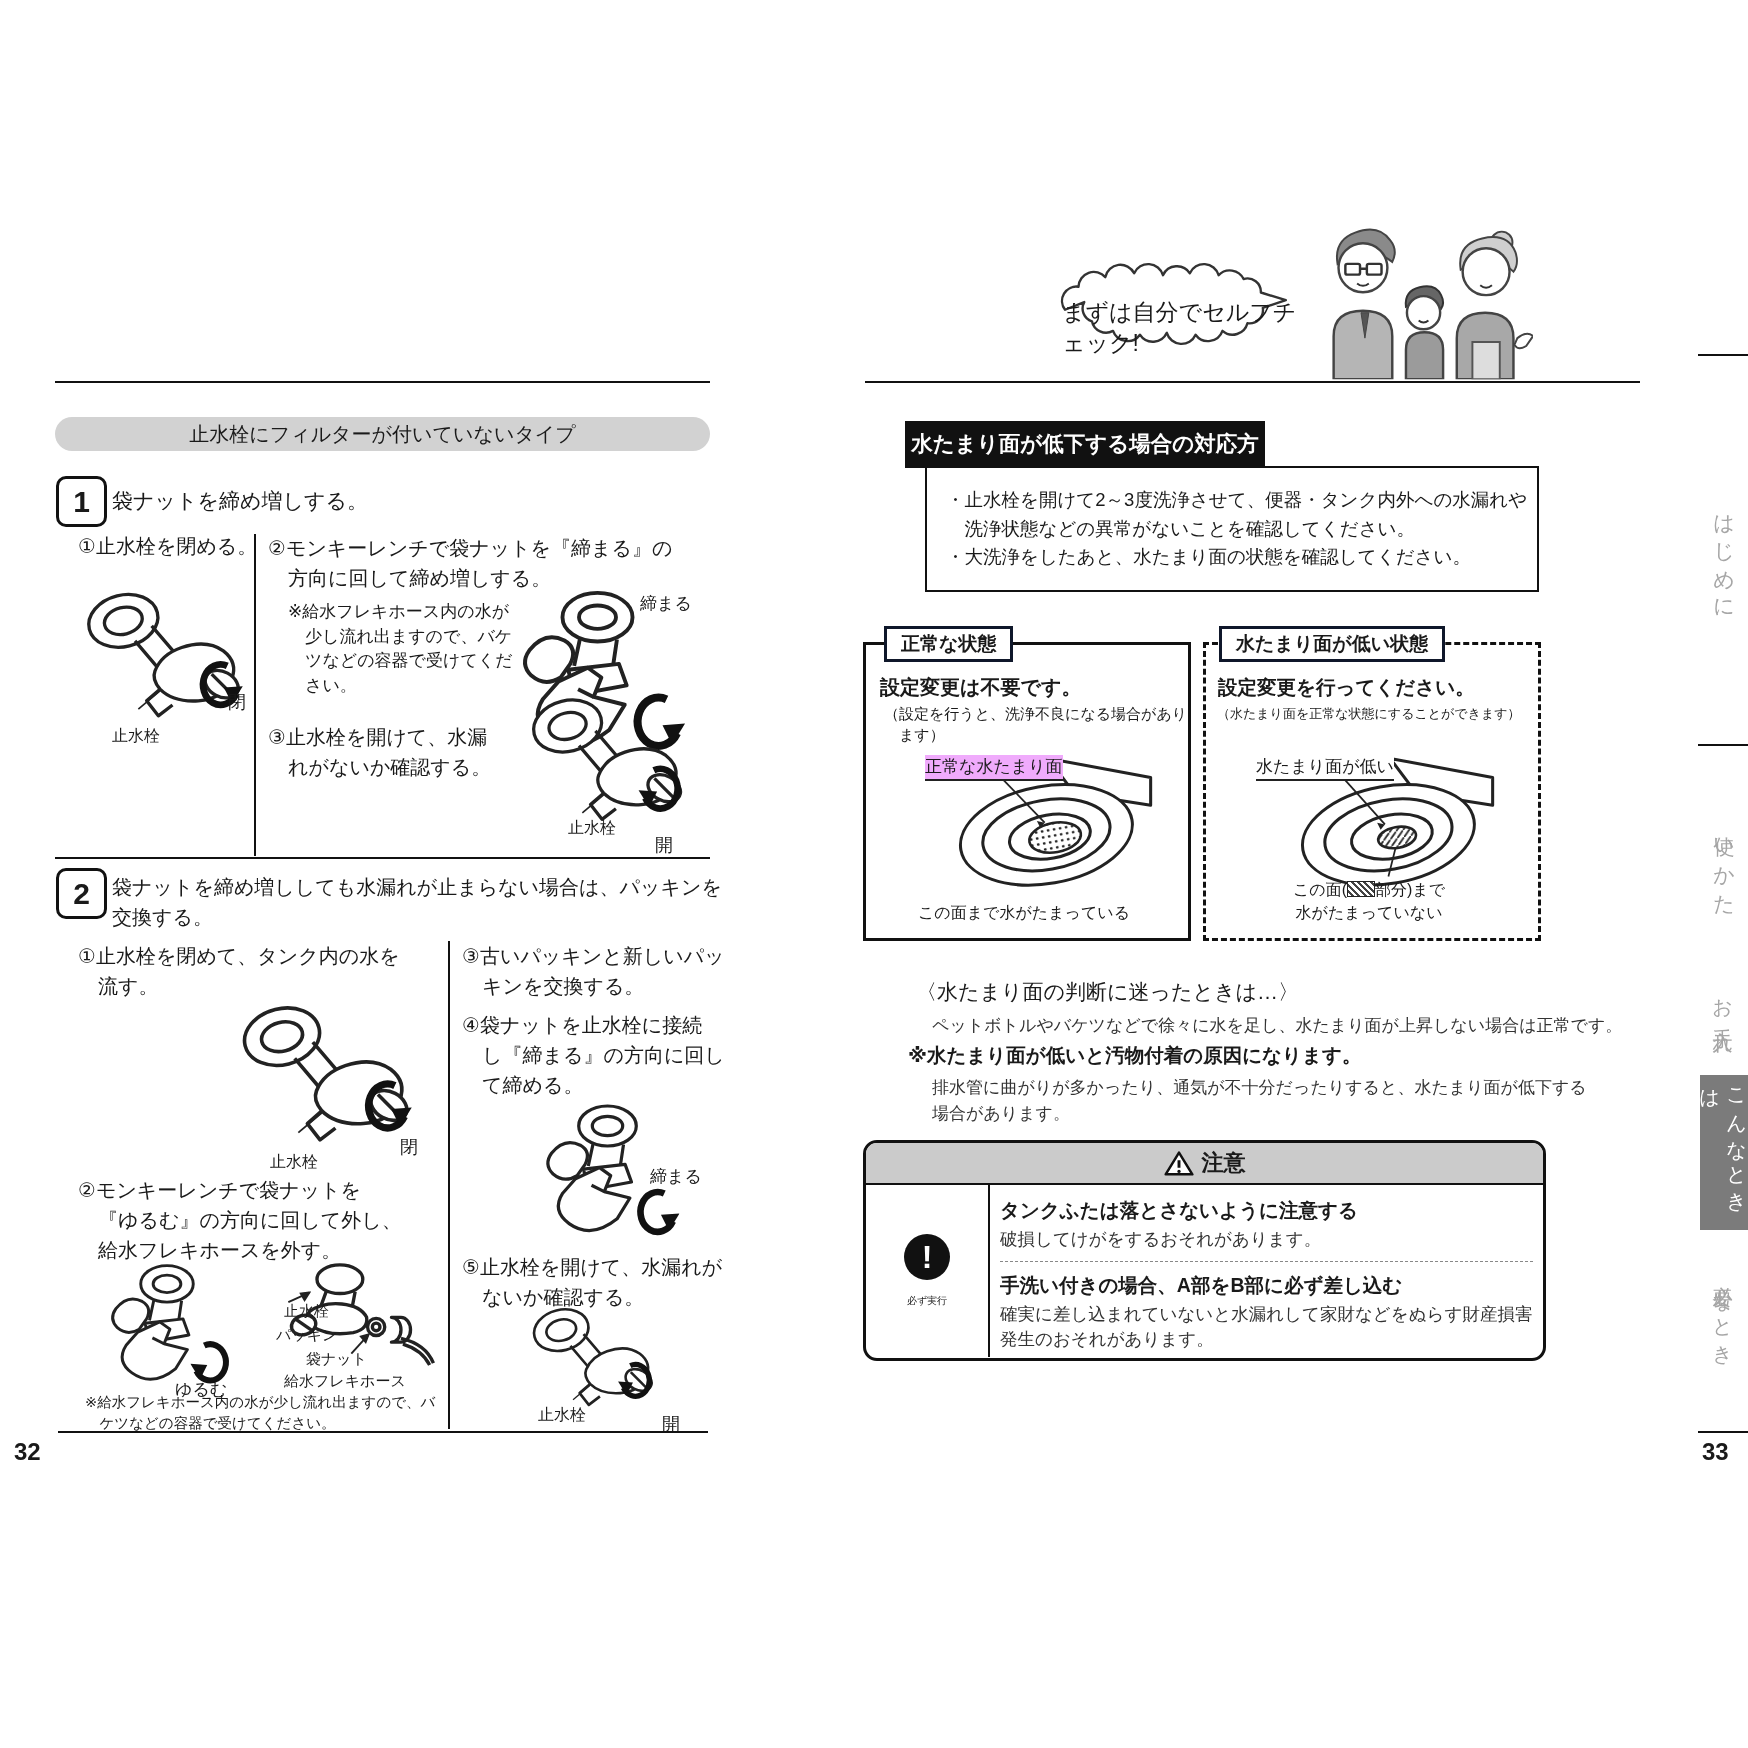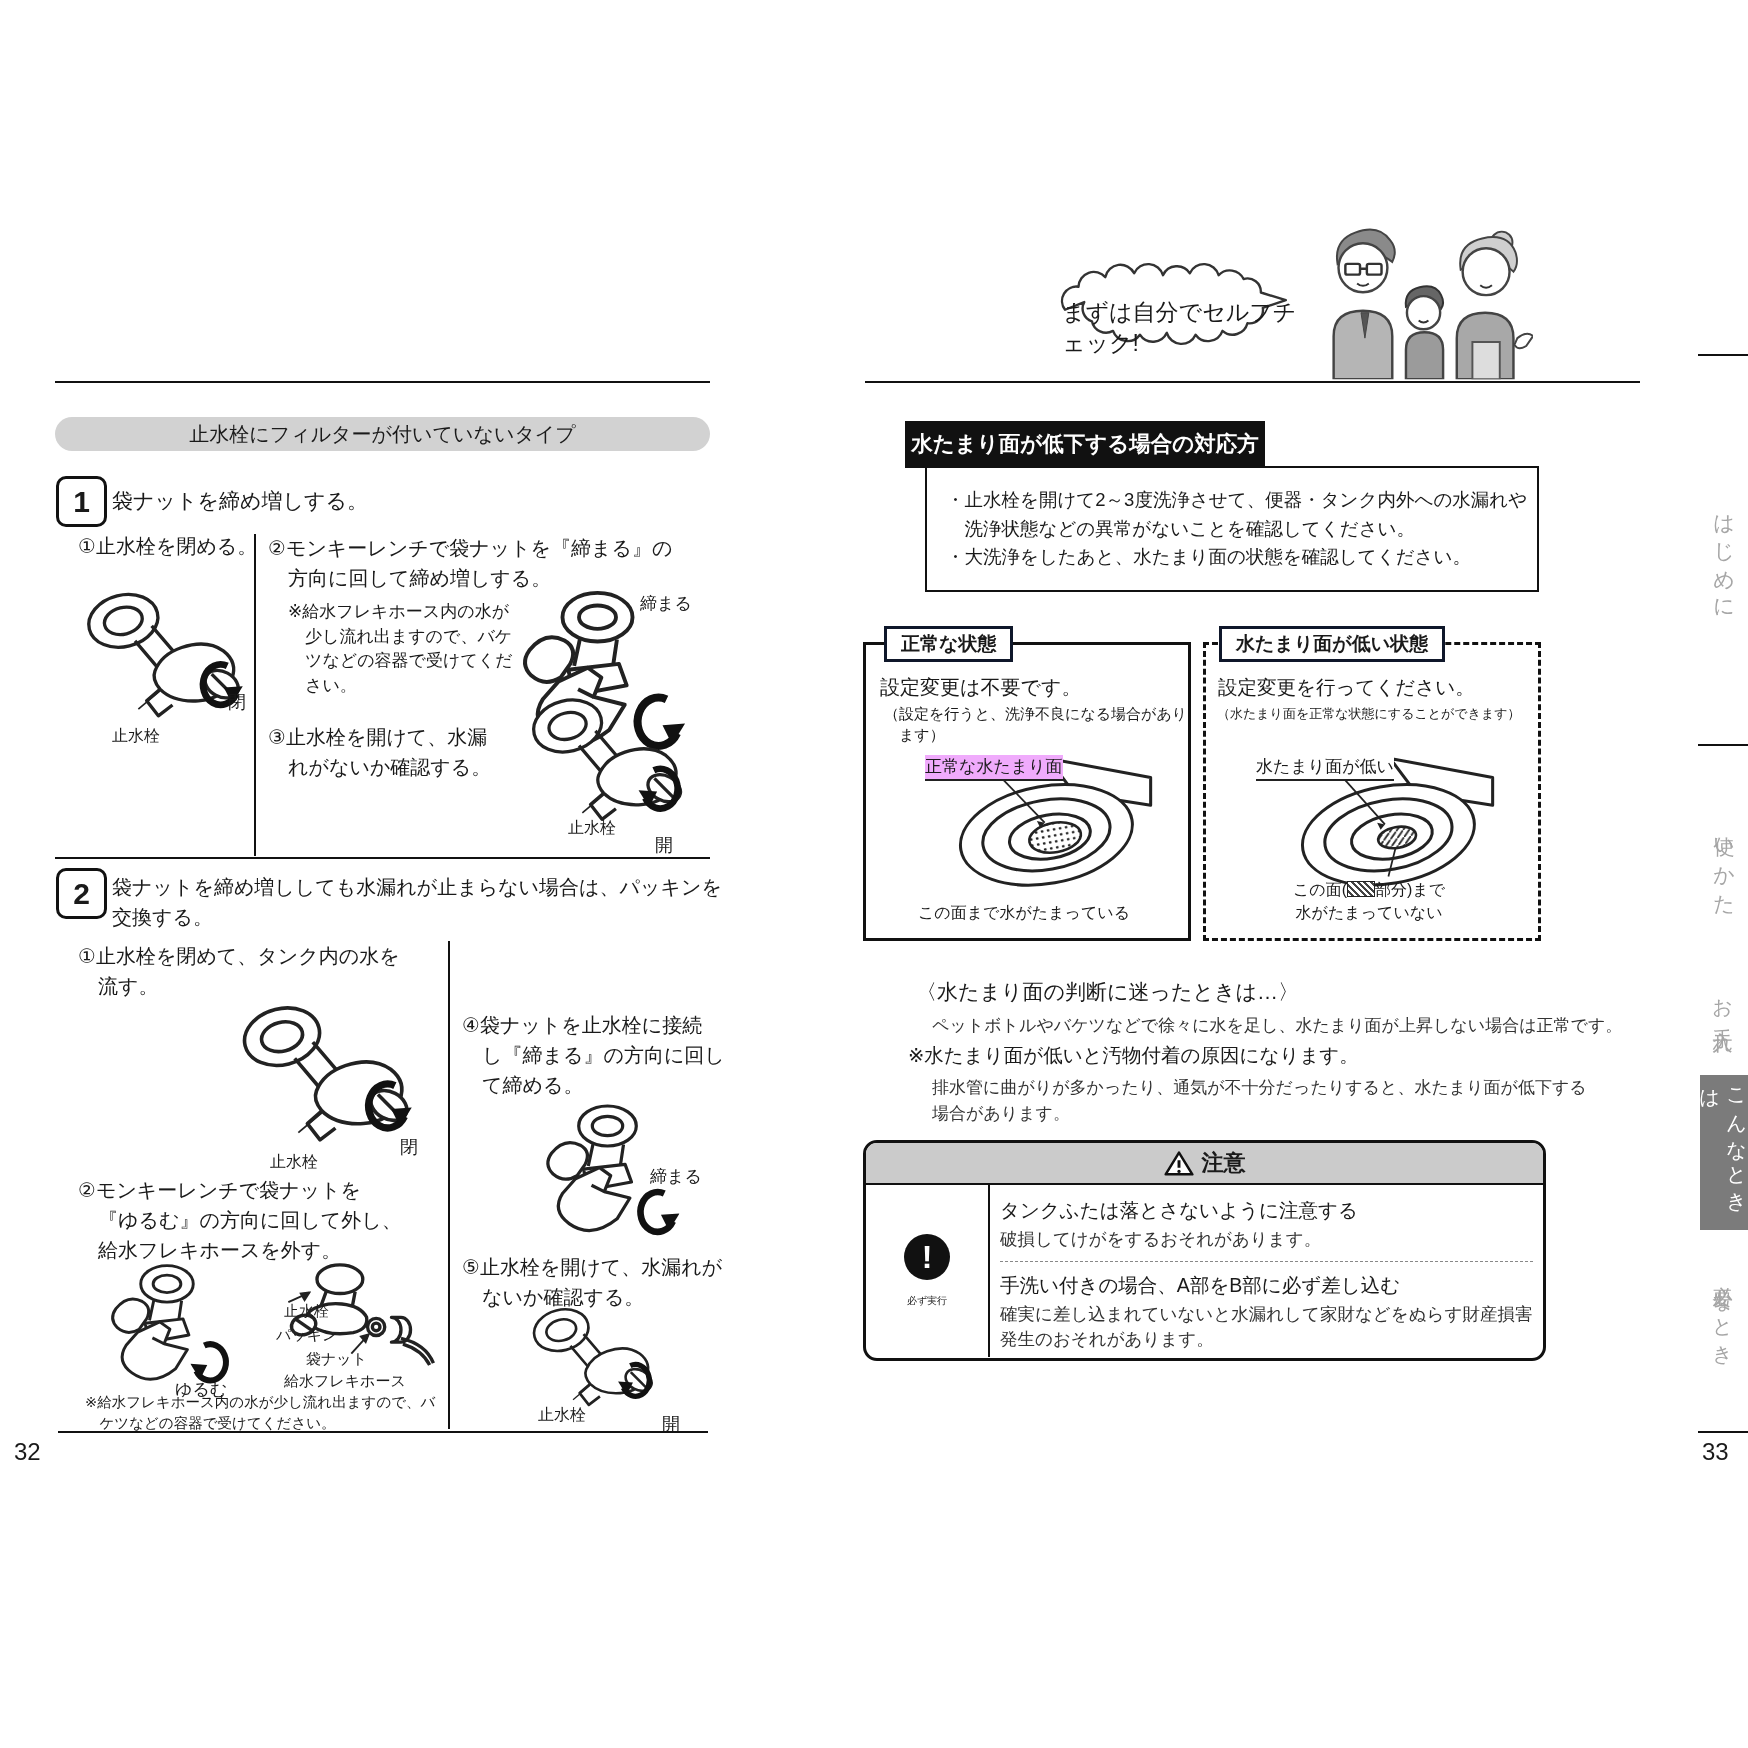--- a/index.html
+++ b/index.html
@@ -1,20 +1,20 @@
 <!DOCTYPE html>
 <html><head>
 <meta charset="utf-8">
 <style>
   html,body{margin:0;padding:0;background:#fff;}
   .page{position:relative;width:1748px;height:1748px;background:#fff;overflow:hidden;
         font-family:"Liberation Sans","DejaVu Sans",sans-serif;color:#1a1a1a;}
   .abs{position:absolute;}
   .pre{white-space:pre-line;line-height:1.5;}
-  .b{font-weight:normal;}
+  .b{font-weight:bold;}
   .hang{padding-left:1em;text-indent:-1em;line-height:1.45;}
   .rule{background:#111;}
   .stepnum{width:45px;height:45px;border:3px solid #111;border-radius:10px;
            display:flex;align-items:center;justify-content:center;font-size:30px;font-weight:bold;background:#fff;}
   .banner{background:#d2d2d2;border-radius:17px;text-align:center;font-size:20px;line-height:34px;}
   .vdiv{width:2px;background:#111;}
   .lbl{font-size:16px;}
   .vert{writing-mode:vertical-rl;letter-spacing:4px;color:#a6a6a6;font-size:21px;}
   .tabdark{background:#7b7b7b;color:#fff;display:flex;align-items:center;justify-content:center;}
   .tabdark span{writing-mode:vertical-rl;letter-spacing:3px;font-size:20px;color:#fff;}
@@ -189,20 +189,22 @@
   <span class="abs" style="left:175px;top:1378px;font-size:17px">ゆるむ</span>
   <svg class="abs" style="left:258px;top:1262px" width="180" height="105" viewBox="0 0 185 110">
     <use href="#parts"></use>
   </svg>
   <span class="abs" style="left:284px;top:1302px;font-size:15px">止水栓</span>
   <span class="abs" style="left:276px;top:1326px;font-size:15px">パッキン</span>
   <span class="abs" style="left:306px;top:1350px;font-size:15px">袋ナット</span>
   <span class="abs" style="left:284px;top:1372px;font-size:15px">給水フレキホース</span>
   <div class="abs hang" style="left:85px;top:1392px;width:348px;font-size:14.5px">※給水フレキホース内の水が少し流れ出ますので、バケツなどの容器で受けてください。</div>
 
+  <div class="abs pre" style="left:462px;top:941px;font-size:20px">③古いパッキンと新しいパッ
+　キンを交換する。</div>
   <div class="abs pre" style="left:462px;top:1010px;font-size:20px">④袋ナットを止水栓に接続
 　し『締まる』の方向に回し
 　て締める。</div>
   <svg class="abs" style="left:515px;top:1102px" width="185" height="148" viewBox="0 0 200 185">
     <use href="#wrench"></use>
       <use href="#arrow" x="132" y="106" width="58" height="70"></use>
   </svg>
   <span class="abs" style="left:650px;top:1165px;font-size:17px">締まる</span>
   <div class="abs pre" style="left:462px;top:1252px;font-size:20px">⑤止水栓を開けて、水漏れが
 　ないか確認する。</div>

